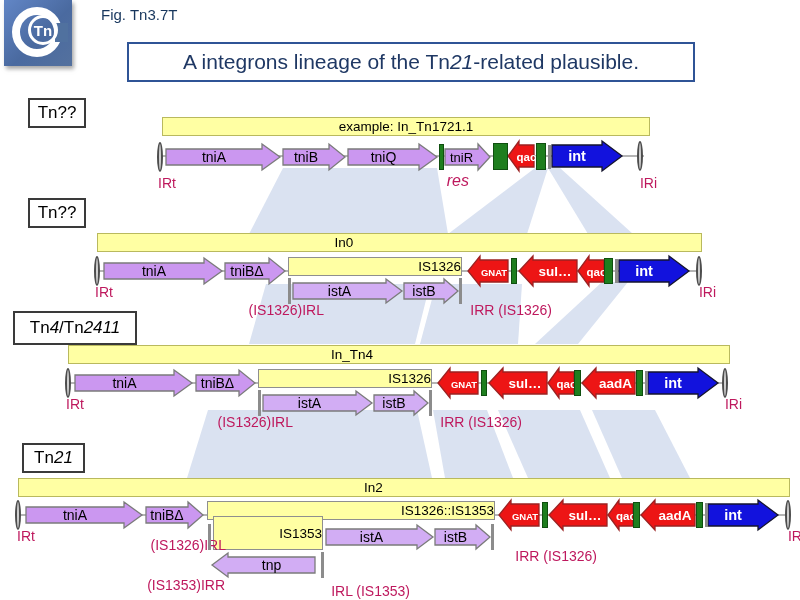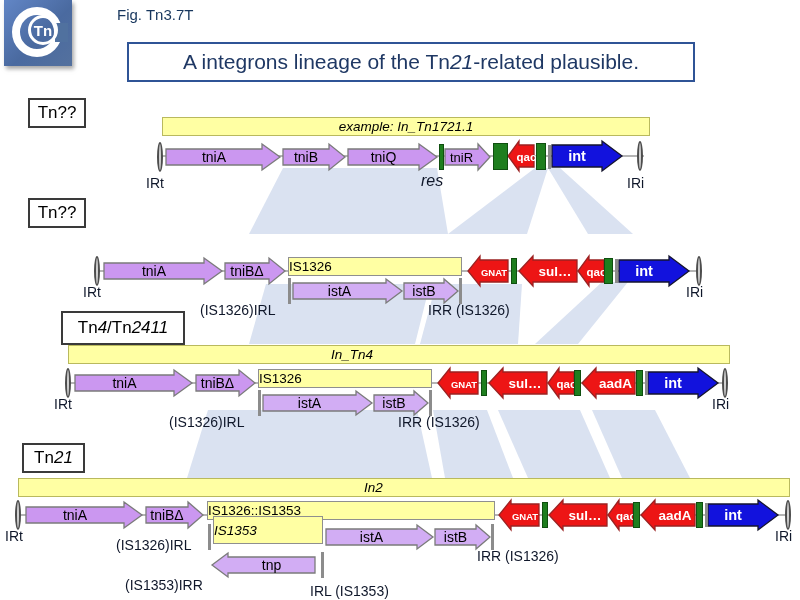--- a/index.html
+++ b/index.html
@@ -1,47 +1,47 @@
 <!DOCTYPE html>
 <html><head>
 <meta charset="utf-8">
 <style>
   html,body{margin:0;padding:0;background:#fff;}
   #canvas{position:relative;width:800px;height:600px;background:#ffffff;overflow:hidden;
           font-family:"Liberation Sans",sans-serif;color:#000;}
   .band{position:absolute;background:#dae2f1;z-index:0;}
   .backbone{position:absolute;height:2px;background:#b4b4b4;z-index:1;}
   .bar{position:absolute;background:#ffffa3;border:1px solid #b9b95e;z-index:2;box-sizing:border-box;
-       display:flex;align-items:center;justify-content:center;font-size:13.5px;font-style:italic;}
+       display:flex;align-items:center;justify-content:center;font-size:13.5px;}
   .isbox{position:absolute;background:#ffffa3;border:1px solid #8f8f8f;z-index:2;box-sizing:border-box;
-       display:flex;align-items:center;justify-content:flex-start;font-size:13.5px;}
+       display:flex;align-items:center;justify-content:flex-end;font-size:13.5px;}
   .rowlabel{position:absolute;background:#fff;border:2px solid #3a3a3a;z-index:2;box-sizing:border-box;
        display:flex;align-items:center;justify-content:center;font-size:17px;}
-  .lbl{position:absolute;font-size:14px;color:#0f172a;z-index:2;text-align:left;white-space:nowrap;}
+  .lbl{position:absolute;font-size:14px;color:#be185d;z-index:2;text-align:right;white-space:nowrap;}
   .res{font-style:italic;font-size:16px;}
   .it{font-style:italic;}
   .gene{position:absolute;z-index:2;overflow:visible;}
   svg.gene polygon{stroke:#7b7b7b;stroke-width:1.3;}
   svg.g-purple polygon{fill:#cb97f0;}
   svg.g-ist polygon{fill:#d2adf4;}
   svg.g-red polygon{fill:#ed1515;stroke:#9b2222;}
   svg.g-blue polygon{fill:#1212dd;stroke:#15152e;}
   svg.gene text{font-family:"Liberation Sans",sans-serif;font-size:14px;fill:#000;}
   svg.g-sm text{font-size:13px;}
   svg.g-red text,svg.g-blue text{fill:#fff;font-weight:bold;font-size:13.5px;}
   svg.g-gnat text{font-size:9.5px;}
   svg.g-qac text{font-size:11.5px;}
   svg.g-blue text{font-size:14.5px;}
   .gtick{position:absolute;background:#1e7e1e;border:1px solid #0f4f0f;z-index:3;box-sizing:border-box;}
   .gbox{position:absolute;background:#1e7e1e;border:1px solid #0f4f0f;z-index:3;box-sizing:border-box;}
   .tick{position:absolute;background:#8c8c8c;z-index:3;}
   .ir{position:absolute;background:#d4d4d4;border:2px solid #4d4d4d;border-radius:50%;z-index:3;box-sizing:border-box;}
   .titlebox{position:absolute;left:127px;top:42px;width:568px;height:40px;border:2px solid #2f5496;z-index:2;
        box-sizing:border-box;display:flex;align-items:center;justify-content:center;font-size:21px;color:#1f3864;}
-  .fig{position:absolute;left:101px;top:6px;font-size:15px;color:#17365d;z-index:2;margin-left:16px;}
+  .fig{position:absolute;left:101px;top:6px;font-size:15px;color:#17365d;z-index:2;}
   .logo{position:absolute;left:4px;top:0;width:68px;height:66px;z-index:2;
        background:linear-gradient(135deg,#6286c6 0%,#4a6aa0 55%,#54719e 100%);
        box-shadow:2px 3px 4px rgba(110,110,110,.6);}
   .logo-c{position:absolute;left:8px;top:7px;width:50px;height:50px;border:8px solid #fff;border-radius:50%;box-sizing:border-box;}
   .logo-gap{position:absolute;left:51px;top:23px;width:13px;height:19px;background:#50719f;}
   .logo-tn{position:absolute;left:24px;top:15px;width:30px;height:30px;border:3px solid #fff;border-radius:50%;
        box-sizing:border-box;display:flex;align-items:center;justify-content:center;color:#fff;font-size:15px;font-weight:bold;}
 </style>
 </head>
 <body>
@@ -108,20 +108,23 @@
   <svg class="gene g-blue" style="left:552px;top:141px;" width="70" height="30" viewBox="0 0 70 30">
       <polygon points="0,4 50,4 50,0 70,15 50,30 50,26 0,26"></polygon>
       <text x="25" y="20" text-anchor="middle">int</text>
     </svg>
   <div class="ir" style="left:637px;top:141px;width:6px;height:30px;"></div>
   <div class="lbl" style="left:627px;top:175px;width:30px;">IRi</div>
 
   <div class="rowlabel" style="left:28px;top:198px;width:58px;height:30px;">
     <span>Tn??</span>
   </div>
+  <div class="bar" style="left:97px;top:233px;width:605px;height:19px;">
+    <span style="text-indent:-65px;">In0</span>
+  </div>
   <div class="backbone" style="left:96px;top:270px;width:606px;"></div>
   <div class="ir" style="left:94px;top:256px;width:6px;height:30px;"></div>
   <div class="lbl" style="left:83px;top:284px;width:30px;">IRt</div>
   <svg class="gene g-purple" style="left:104px;top:258px;" width="118" height="26" viewBox="0 0 118 26">
       <polygon points="0,5 100,5 100,0 118,13 100,26 100,21 0,21"></polygon>
       <text x="50" y="18" text-anchor="middle">tniA</text>
     </svg>
   <svg class="gene g-purple" style="left:225px;top:258px;" width="60" height="26" viewBox="0 0 60 26">
       <polygon points="0,5 44,5 44,0 60,13 44,26 44,21 0,21"></polygon>
       <text x="22" y="18" text-anchor="middle">tniBΔ</text>
@@ -156,21 +159,21 @@
     </svg>
   <div class="gbox" style="left:604px;top:258px;width:9px;height:26px;"></div>
   <div class="tick" style="left:615px;top:259px;width:3px;height:24px;"></div>
   <svg class="gene g-blue" style="left:619px;top:256px;" width="70" height="30" viewBox="0 0 70 30">
       <polygon points="0,4 50,4 50,0 70,15 50,30 50,26 0,26"></polygon>
       <text x="25" y="20" text-anchor="middle">int</text>
     </svg>
   <div class="ir" style="left:696px;top:256px;width:6px;height:30px;"></div>
   <div class="lbl" style="left:686px;top:284px;width:30px;">IRi</div>
 
-  <div class="rowlabel" style="left:13px;top:311px;width:124px;height:34px;margin-left:48px;">
+  <div class="rowlabel" style="left:13px;top:311px;width:124px;height:34px;">
     <span><span>Tn</span><span class="it">4</span><span>/Tn</span><span class="it">2411</span></span>
   </div>
   <div class="bar" style="left:68px;top:345px;width:662px;height:19px;">
     <span style="text-indent:-68px;">In_Tn4</span>
   </div>
   <div class="backbone" style="left:67px;top:382px;width:661px;"></div>
   <div class="ir" style="left:65px;top:368px;width:6px;height:30px;"></div>
   <div class="lbl" style="left:54px;top:396px;width:30px;">IRt</div>
   <svg class="gene g-purple" style="left:75px;top:370px;" width="117" height="26" viewBox="0 0 117 26">
       <polygon points="0,5 99,5 99,0 117,13 99,26 99,21 0,21"></polygon>
@@ -236,21 +239,21 @@
       <text x="49" y="18" text-anchor="middle">tniA</text>
     </svg>
   <svg class="gene g-purple" style="left:146px;top:502px;" width="57" height="26" viewBox="0 0 57 26">
       <polygon points="0,5 42,5 42,0 57,13 42,26 42,21 0,21"></polygon>
       <text x="21" y="18" text-anchor="middle">tniBΔ</text>
     </svg>
   <div class="isbox" style="left:207px;top:501px;width:288px;height:19px;">
     <span>IS1326::IS1353</span>
   </div>
   <div class="tick" style="left:208px;top:524px;width:3px;height:26px;"></div>
-  <div class="isbox" style="left:213px;top:516px;width:110px;height:28px;font-style:italic;">
+  <div class="isbox" style="left:213px;top:516px;width:110px;height:34px;">
     <span>IS1353</span>
   </div>
   <svg class="gene g-ist" style="left:326px;top:525px;" width="107" height="24" viewBox="0 0 107 24">
       <polygon points="0,4 91,4 91,0 107,12 91,24 91,20 0,20"></polygon>
       <text x="45.5" y="17" text-anchor="middle">istA</text>
     </svg>
   <svg class="gene g-ist" style="left:435px;top:525px;" width="55" height="24" viewBox="0 0 55 24">
       <polygon points="0,4 41,4 41,0 55,12 41,24 41,20 0,20"></polygon>
       <text x="20.5" y="17" text-anchor="middle">istB</text>
     </svg>

